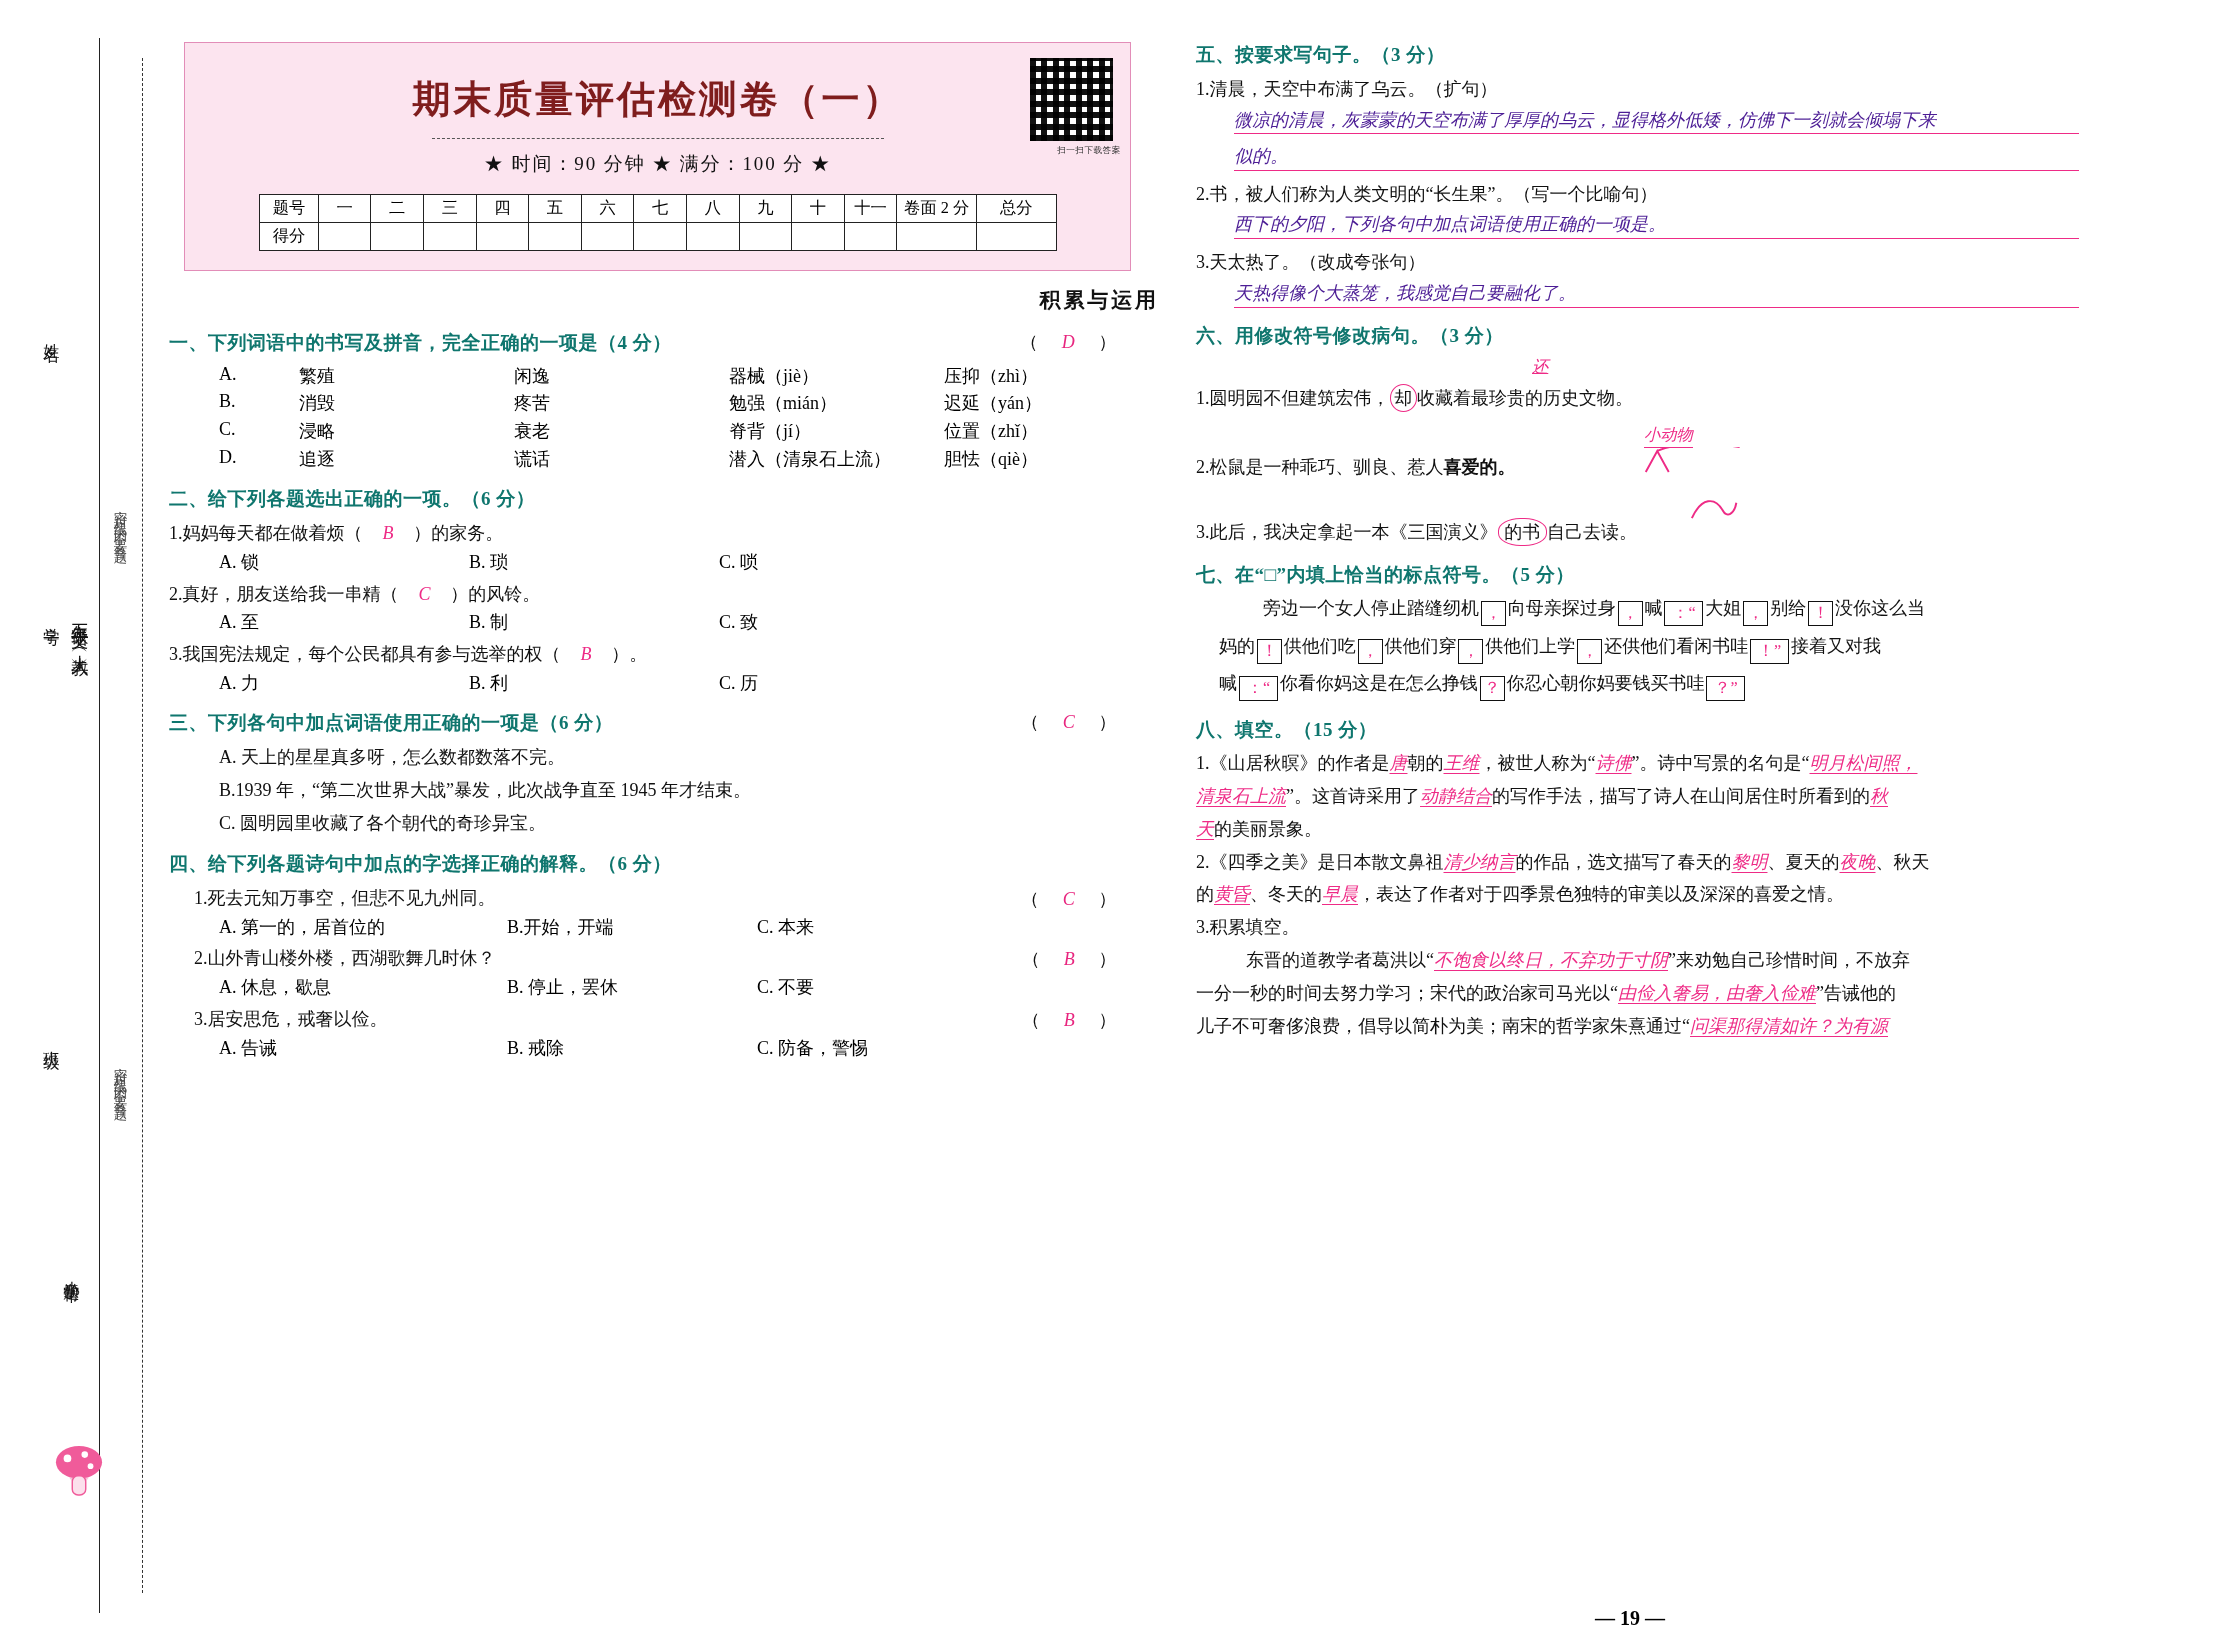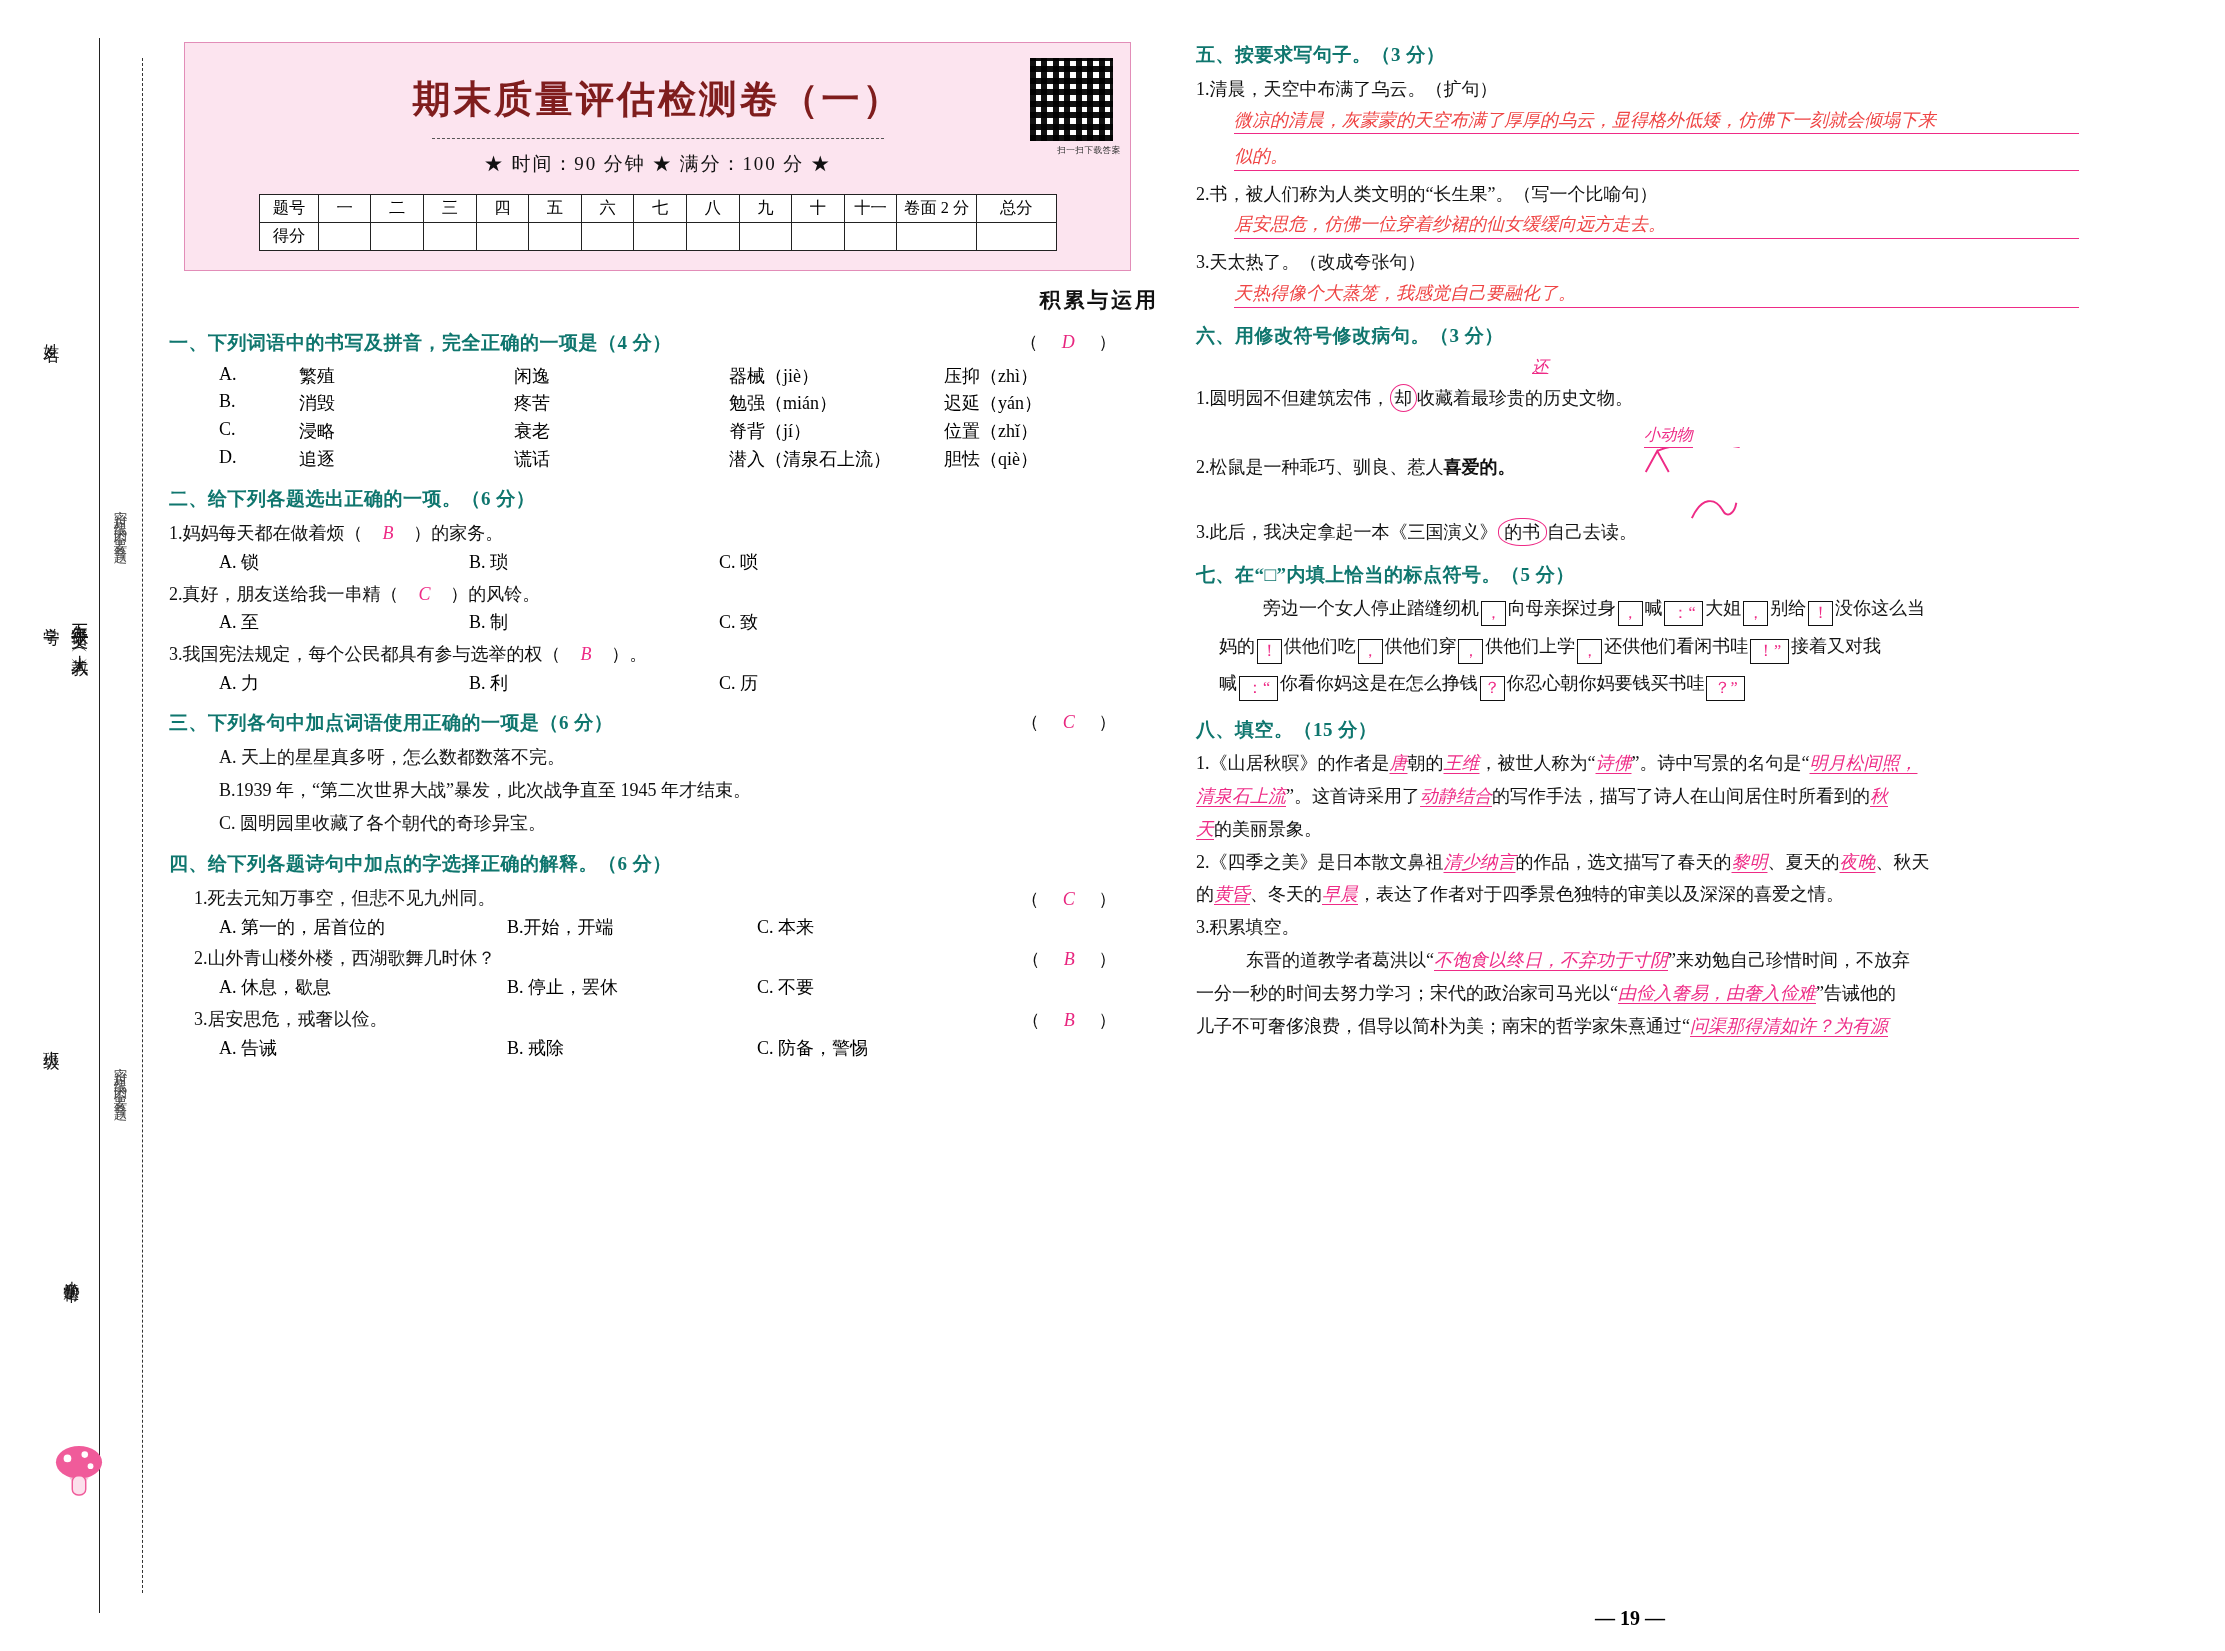--- a/index.html
+++ b/index.html
@@ -133,21 +133,21 @@
   .rel { position:relative; }
 
   
   .ink {
     color:#ee2b86;
     font-family:"Liberation Serif", serif;
     font-style:italic;
   }
   .ink-u { text-decoration:underline; text-underline-offset:3.8px; }
   .ansline {
-    color:#ef4444; font-style:italic; font-size:18px;
+    color:#4c1d95; font-style:italic; font-size:18px;
     border-bottom:1.4px solid #ee2b86;
     display:inline-block;
     padding-bottom:1.9px;
   }
   .ansrow { margin:5.8px 0 9.6px 38px; }
 
   
   .pbox {
     display:inline-block;
     width:23px; height:23px;
@@ -380,21 +380,21 @@
       <div class="qhead" style="margin-top:0">五、按要求写句子。（3 分）</div>
 
       <div class="qitem">1.清晨，天空中布满了乌云。（扩句）</div>
       <div class="ansrow">
         <div class="ansline" style="width:845px">微凉的清晨，灰蒙蒙的天空布满了厚厚的乌云，显得格外低矮，仿佛下一刻就会倾塌下来</div>
         <div class="ansline" style="width:845px;margin-top:9.6px">似的。</div>
       </div>
 
       <div class="qitem">2.书，被人们称为人类文明的“长生果”。（写一个比喻句）</div>
       <div class="ansrow">
-        <div class="ansline" style="width:845px">居安思危，仿佛一位穿着纱裙的仙女缓缓向远方走去。</div>
+        <div class="ansline" style="width:845px">西下的夕阳，下列各句中加点词语使用正确的一项是。</div>
       </div>
 
       <div class="qitem">3.天太热了。（改成夸张句）</div>
       <div class="ansrow">
         <div class="ansline" style="width:845px">天热得像个大蒸笼，我感觉自己要融化了。</div>
       </div>
     </div>
 
     <div>
       <div class="qhead">六、用修改符号修改病句。（3 分）</div>

